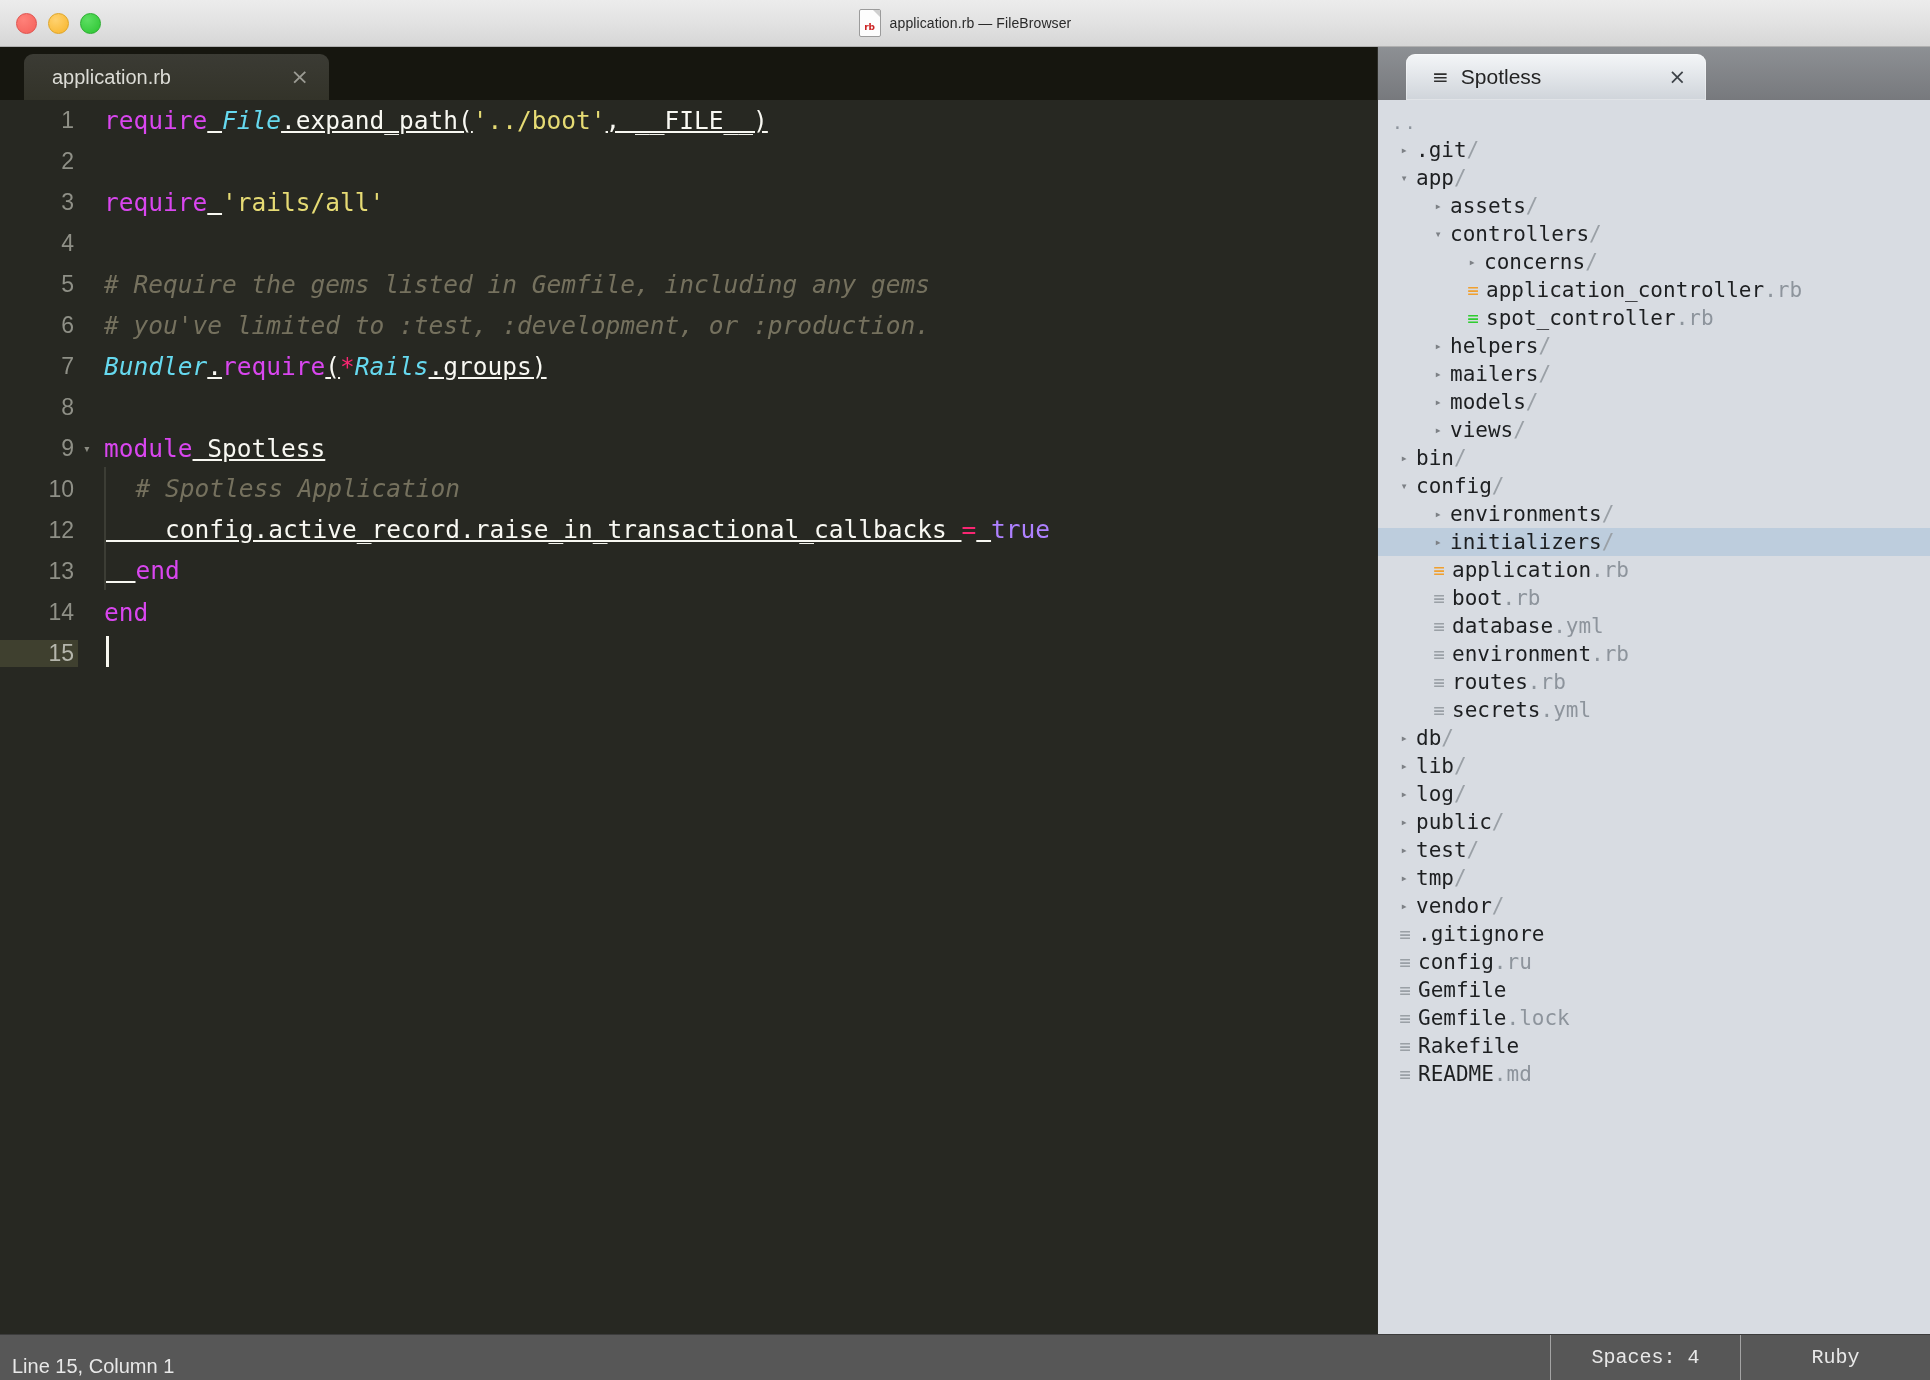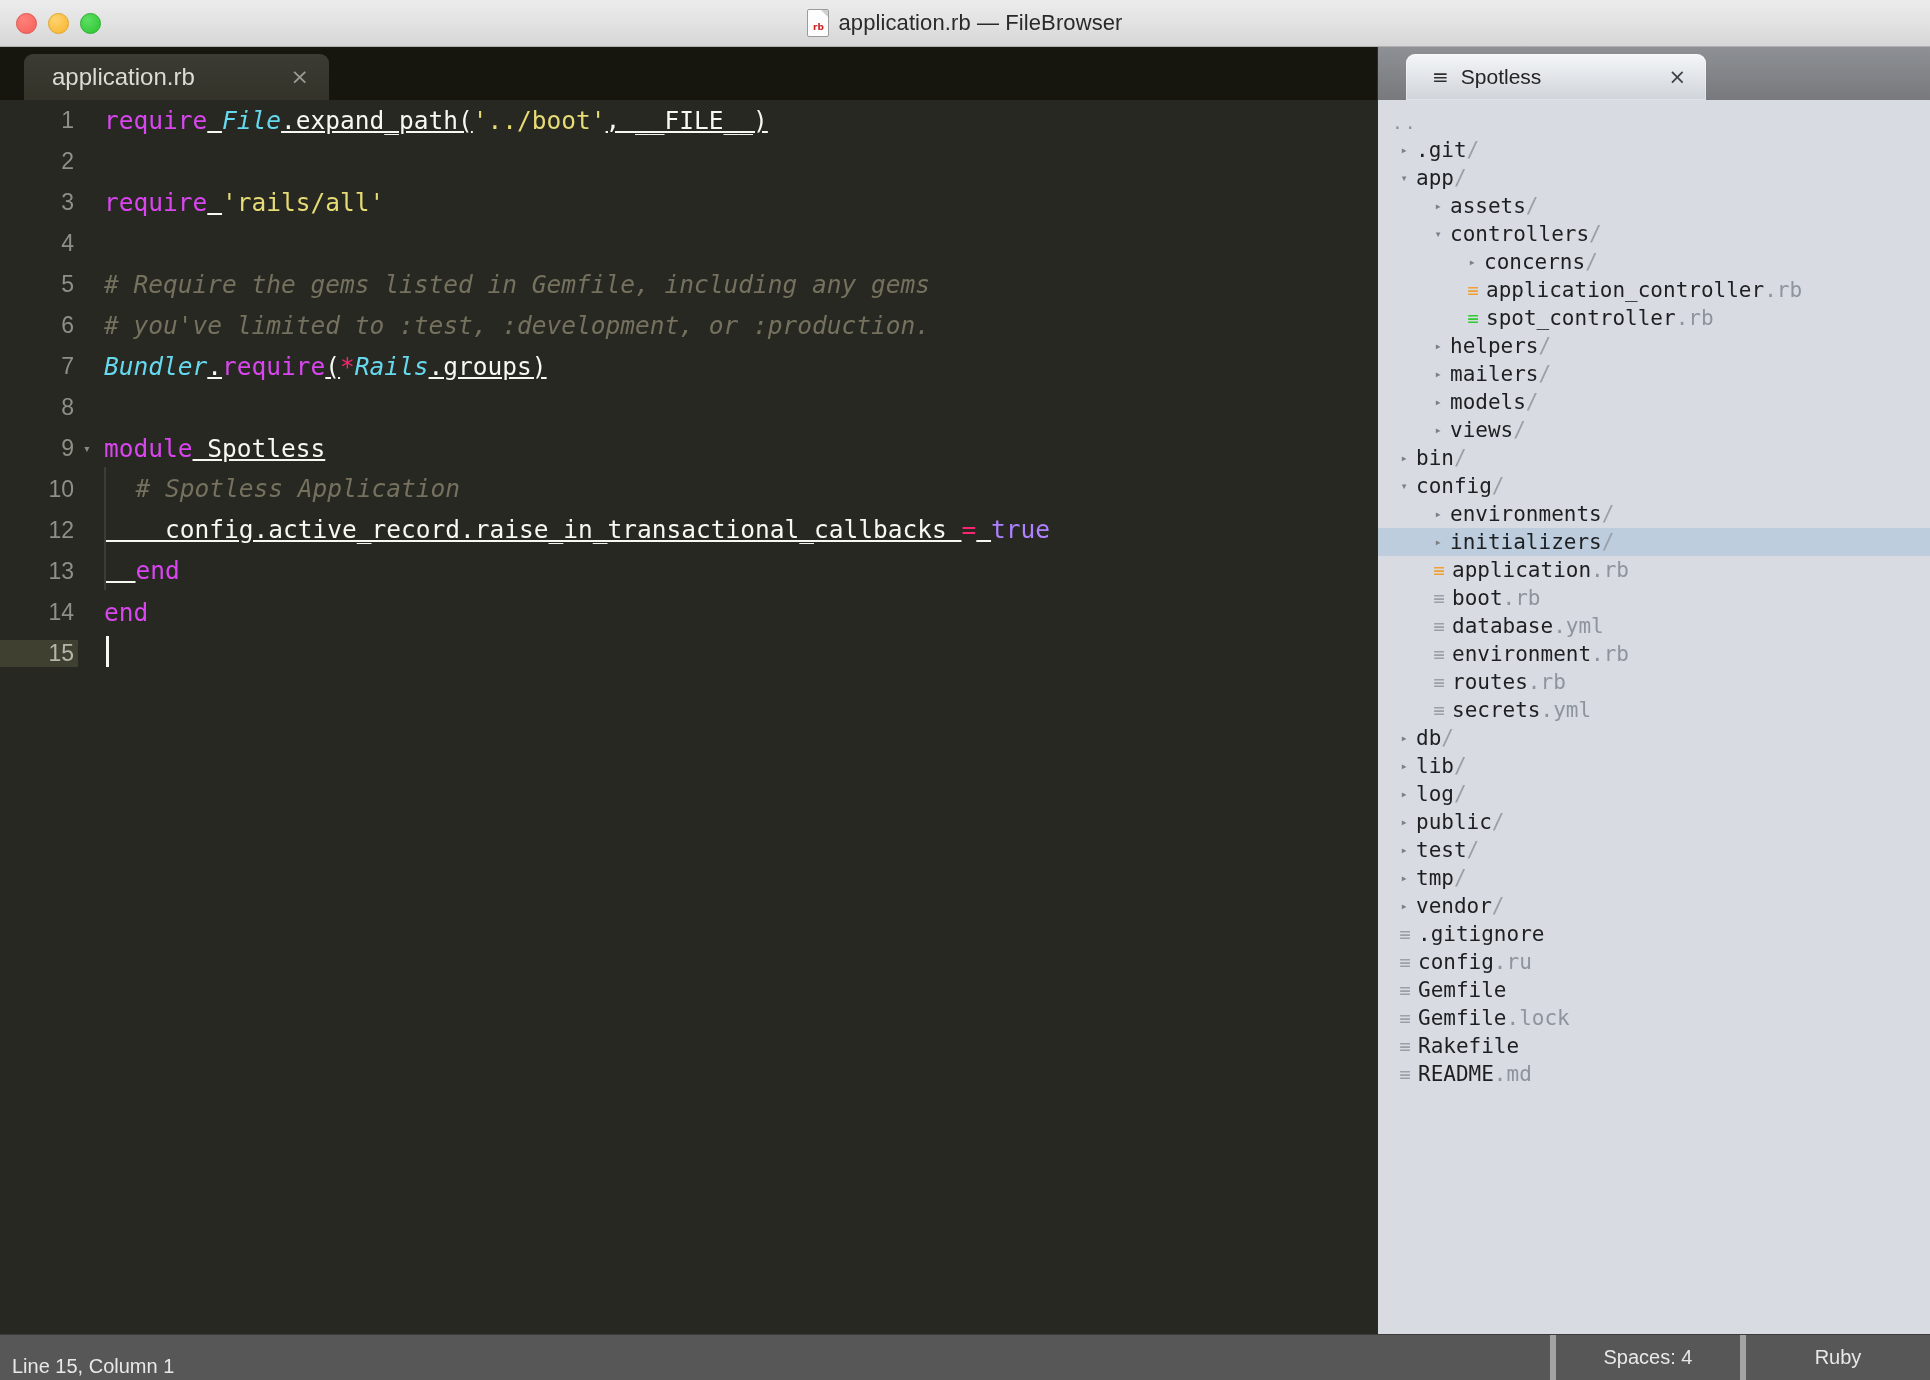--- a/index.html
+++ b/index.html
@@ -46,21 +46,21 @@
   .rb-icon::before {
     content: ""; position: absolute; top: 0; right: 0;
     border-width: 0 7px 7px 0; border-style: solid;
     border-color: transparent #cfcfcf transparent transparent;
   }
   .rb-icon::after {
     content: "rb"; position: absolute; left: 0; right: 0; bottom: 4px;
     text-align: center; font: bold 9px "DejaVu Sans", sans-serif; color: #cc2222;
   }
   .title-text {
-    font-size: 22px; color: #2a2a2a; letter-spacing: .1px;
+    font-size: 14px; color: #2a2a2a; letter-spacing: .1px;
     font-family: "Liberation Sans", sans-serif;
     text-align: center;
   }
 
   
   .workspace { flex: 1 1 auto; display: flex; min-height: 0; }
 
   
   .editor-pane {
     width: 1377px; flex: 0 0 1377px;
@@ -78,21 +78,21 @@
   .tab {
     position: relative;
     height: 46px;
     min-width: 305px;
     background: linear-gradient(to bottom, #3b3b34 0%, #333329 100%);
     border-radius: 9px 9px 0 0;
     display: flex; align-items: center;
     padding: 0 20px 0 28px;
     color: #d6d6d0;
   }
-  .tab-title { font-size: 24px; font-family: "Liberation Sans", sans-serif; color: #dcdcd6; }
+  .tab-title { font-size: 20px; font-family: "Liberation Sans", sans-serif; color: #dcdcd6; }
   .tab-close {
     margin-left: auto; padding-left: 42px;
     font-size: 22px; color: #9b9b93; line-height: 1;
   }
 
   .editor-body {
     flex: 1 1 auto; position: relative; min-height: 0;
     background: #272822; overflow: hidden;
   }
   .code-lines { position: relative; }
@@ -197,21 +197,22 @@
     border-top: 1px solid #3c3c3c;
     display: flex; align-items: center;
     color: #e8e8e8; font-size: 20px;
     font-family: "Liberation Sans", sans-serif;
   }
   .status-left { padding-left: 12px; flex: 1 1 auto; margin-top: 17px; }
   .status-cell {
     flex: 0 0 auto;
     height: 100%; display: flex; align-items: center; justify-content: center;
     padding: 0 30px; min-width: 190px;
-    border-left: 6px solid #a3a3a3;
+    border-left: 1px solid #a3a3a3;
+    font-family: Liberation Mono, monospace;
   }
 </style>
 </head>
 <body>
 
 <div id="app">
 
   <div class="titlebar">
     <div class="traffic">
       <div class="light red"></div>

